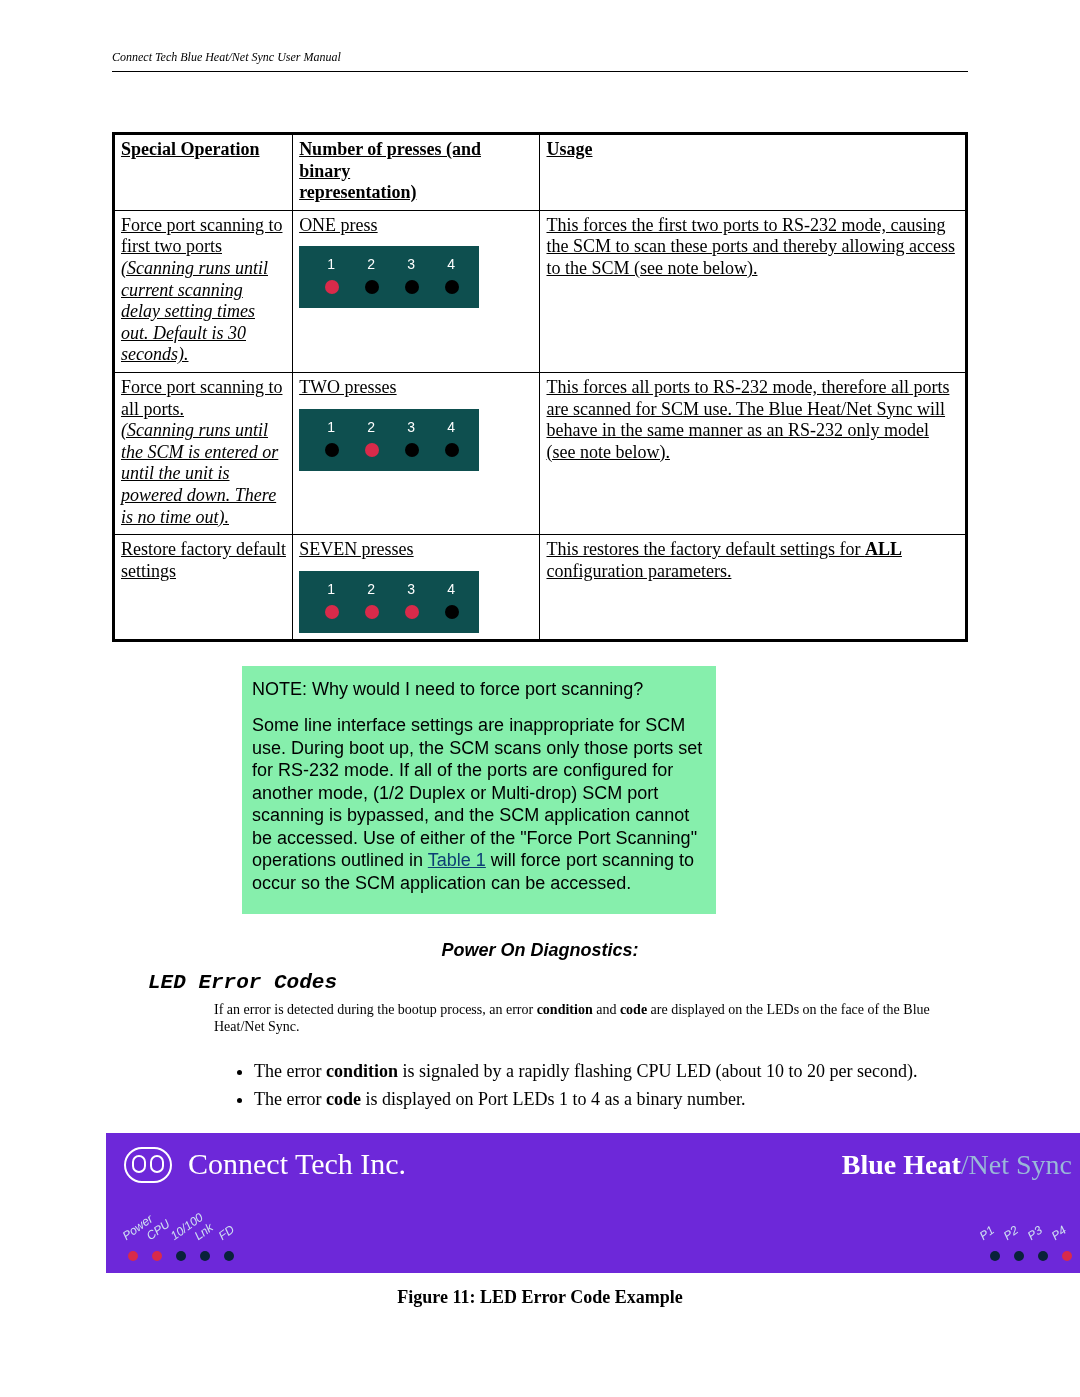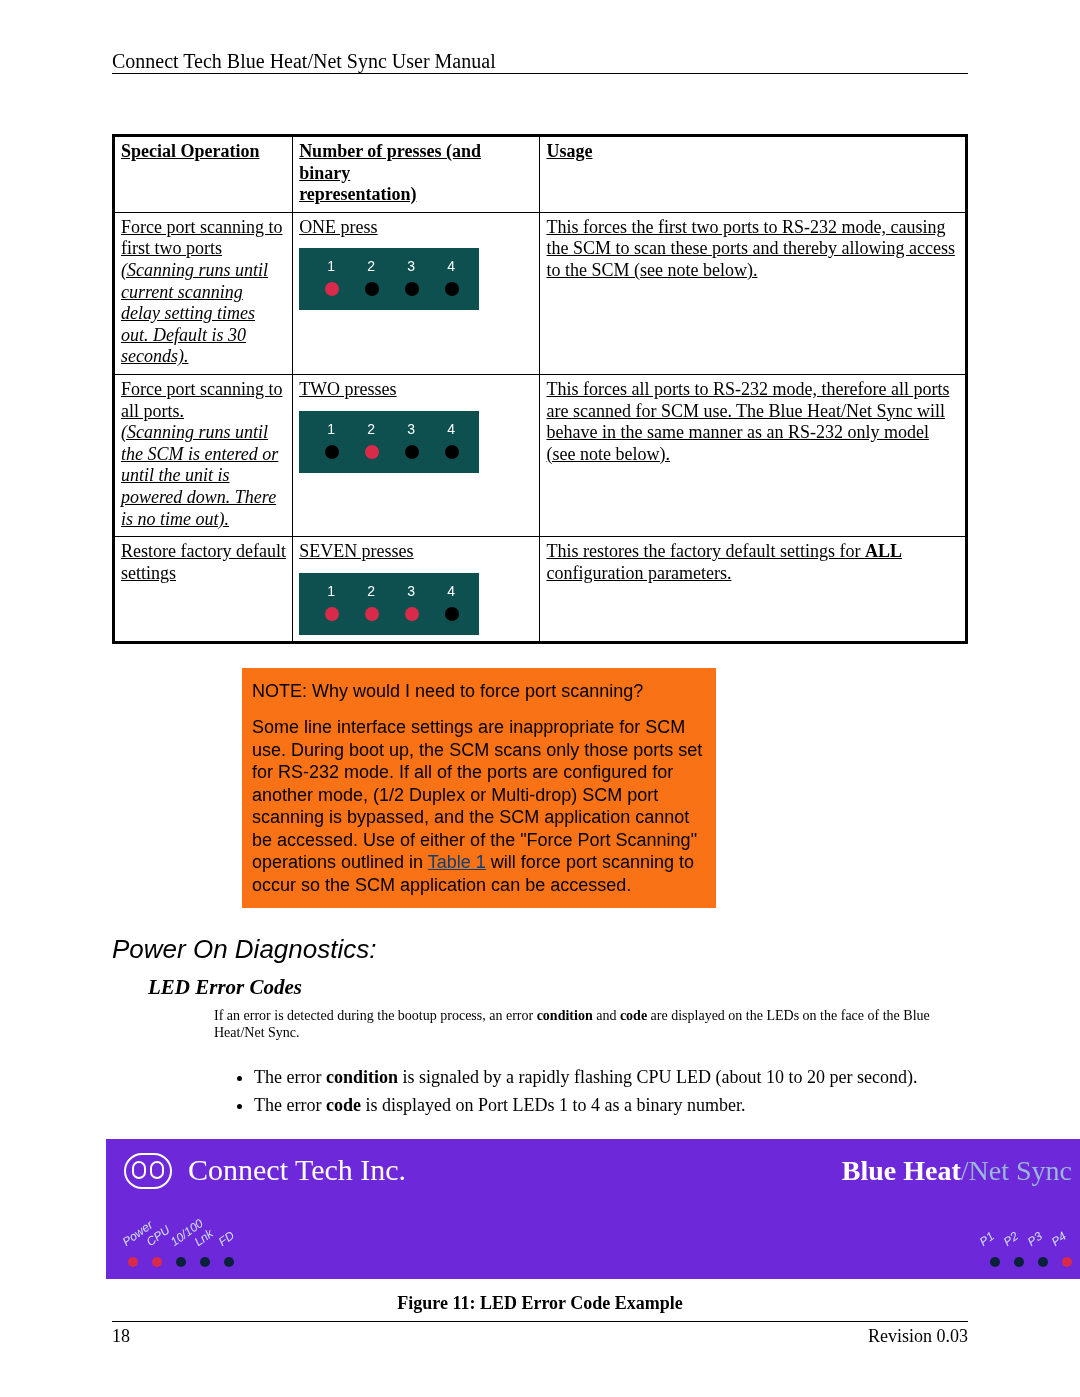--- a/index.html
+++ b/index.html
@@ -10,22 +10,24 @@
   }
   .page {
     width: 1080px;
     min-height: 1397px;
     margin: 0 auto;
     padding: 50px 112px 50px 112px;
     box-sizing: border-box;
     position: relative;
   }
   .running-head {
-    font-size: 20px;
+    font-style: italic;
+    font-size: 12px;
     border-bottom: 1.5px solid #000;
+    padding-bottom: 6px;
     margin-bottom: 60px;
   }
   .table-caption {
     text-align: center;
     font-weight: bold;
     font-size: 18px;
     margin-bottom: 6px;
   }
   table.spec {
     border-collapse: collapse;
@@ -73,42 +75,43 @@
     width: 14px;
     height: 14px;
     border-radius: 50%;
   }
   .dot.on { background: #d92a4a; }
   .dot.off { background: #000; }
   .pos1 { left: 26px; } .pos2 { left: 66px; } .pos3 { left: 106px; } .pos4 { left: 146px; }
   .lp1 { left: 22px; } .lp2 { left: 62px; } .lp3 { left: 102px; } .lp4 { left: 142px; }
 
   .note-box {
-    background: #f97316;
+    background: #86efac;
     font-family: Arial, Helvetica, sans-serif;
     font-size: 18px;
     width: 454px;
     margin: 24px 0 24px 130px;
-    padding: 12px 10px 12px 10px;
+    padding: 12px 10px 20px 10px;
     line-height: 1.25;
   }
   .note-box .note-title {
     margin-bottom: 14px;
   }
   .note-box a { color: #0c3f74; text-decoration: underline; }
 
   h2.section {
     font-family: Arial, Helvetica, sans-serif;
     font-style: italic;
-    font-weight: normal;
-    font-size: 26px;
+    font-weight: bold;
+    font-size: 18px;
     margin: 26px 0 4px 0;
+    text-align: center;
   }
   h3.subsection {
-    font-family: Liberation Serif, serif;
+    font-family: Liberation Mono, monospace;
     font-style: italic;
     font-weight: bold;
     font-size: 21px;
     margin: 10px 0 8px 36px;
   }
   .bodytext {
     font-size: 14px;
     margin-left: 102px;
     line-height: 1.2;
   }
@@ -338,19 +341,14 @@
     <span class="label-diag" style="right:48px; bottom:30px;">P3</span>
     <span class="label-diag" style="right:24px; bottom:30px;">P4</span>
     <span class="smalldot sd-off" style="right:96px; bottom:12px;"></span>
     <span class="smalldot sd-off" style="right:72px; bottom:12px;"></span>
     <span class="smalldot sd-off" style="right:48px; bottom:12px;"></span>
     <span class="smalldot sd-on" style="right:24px; bottom:12px;"></span>
   </div>
 
   <div class="fig-caption">Figure 11: LED Error Code Example</div>
 
-  <div class="footer">
-    <span class="pn">18</span>
-    <span class="rev">Revision 0.03</span>
-    <div class="clear"></div>
-  </div>
 
 </div>
 
 </body></html>

